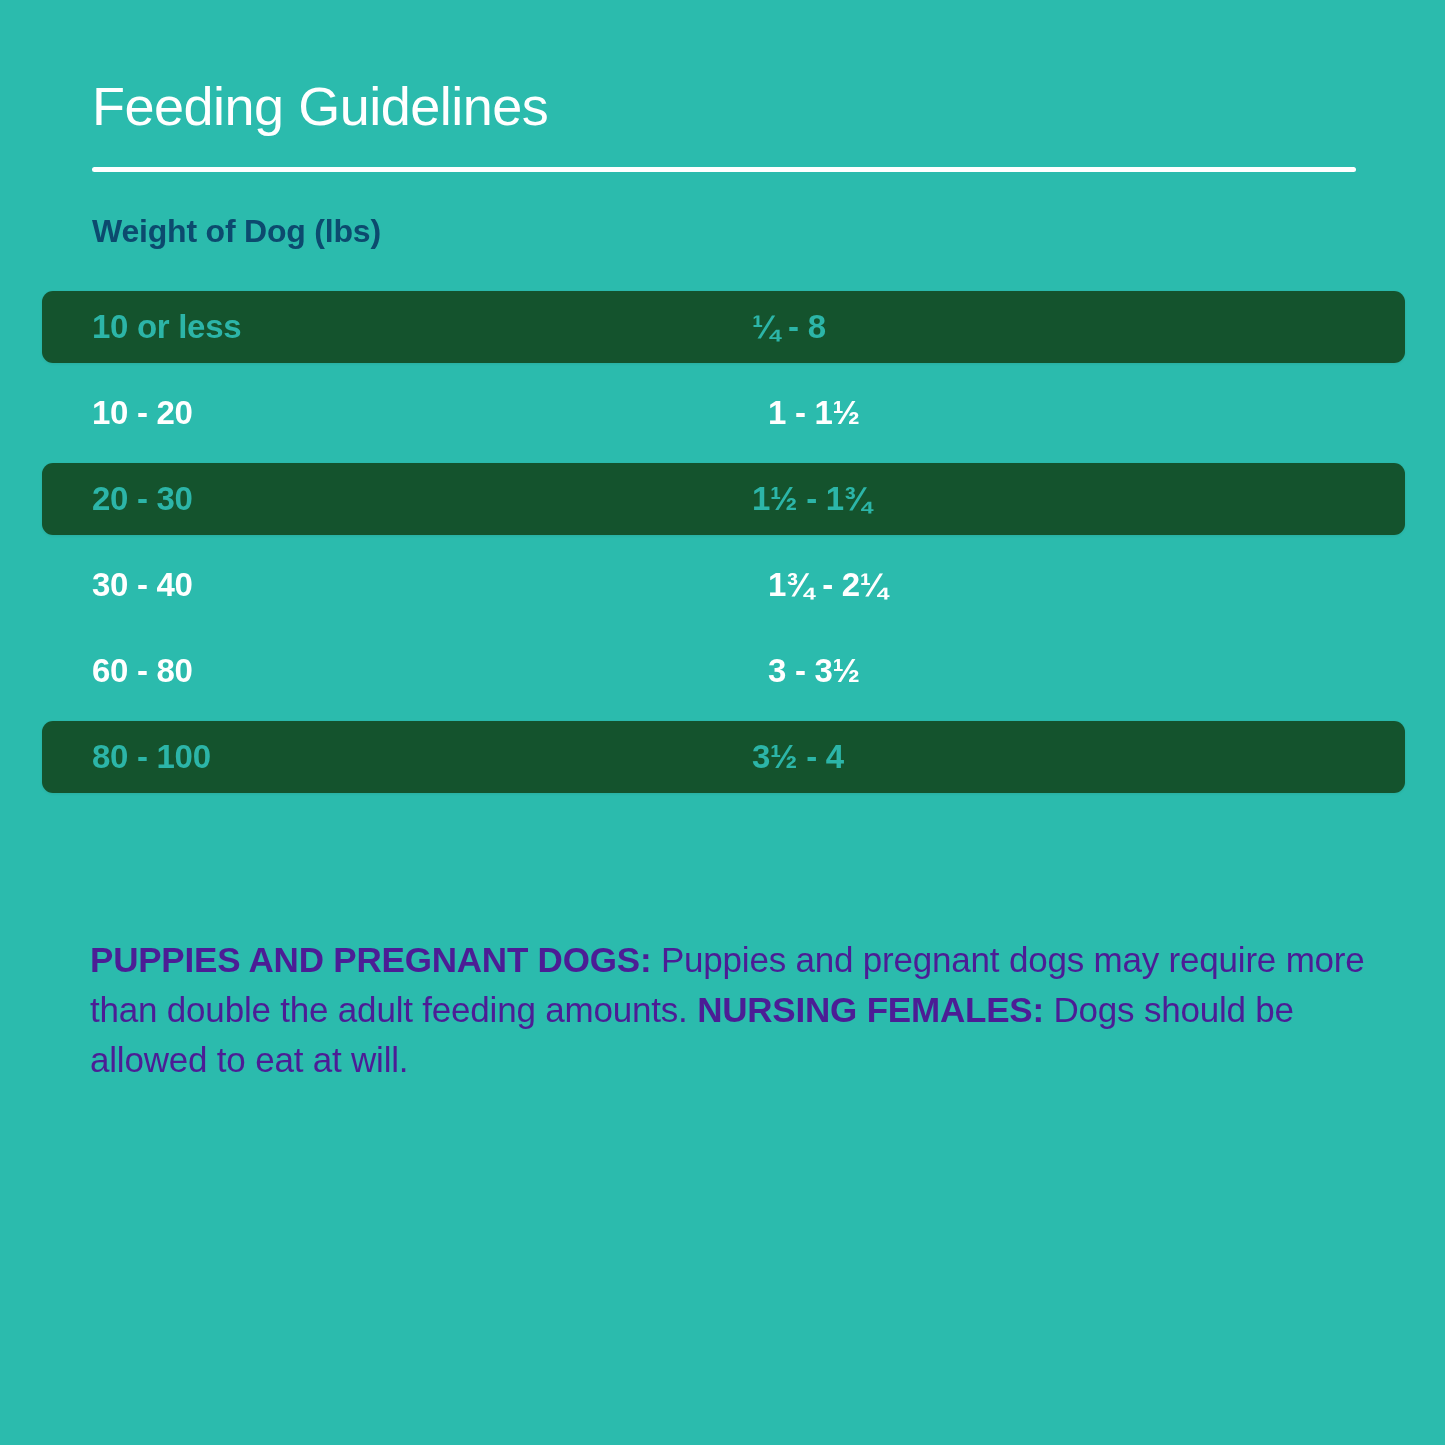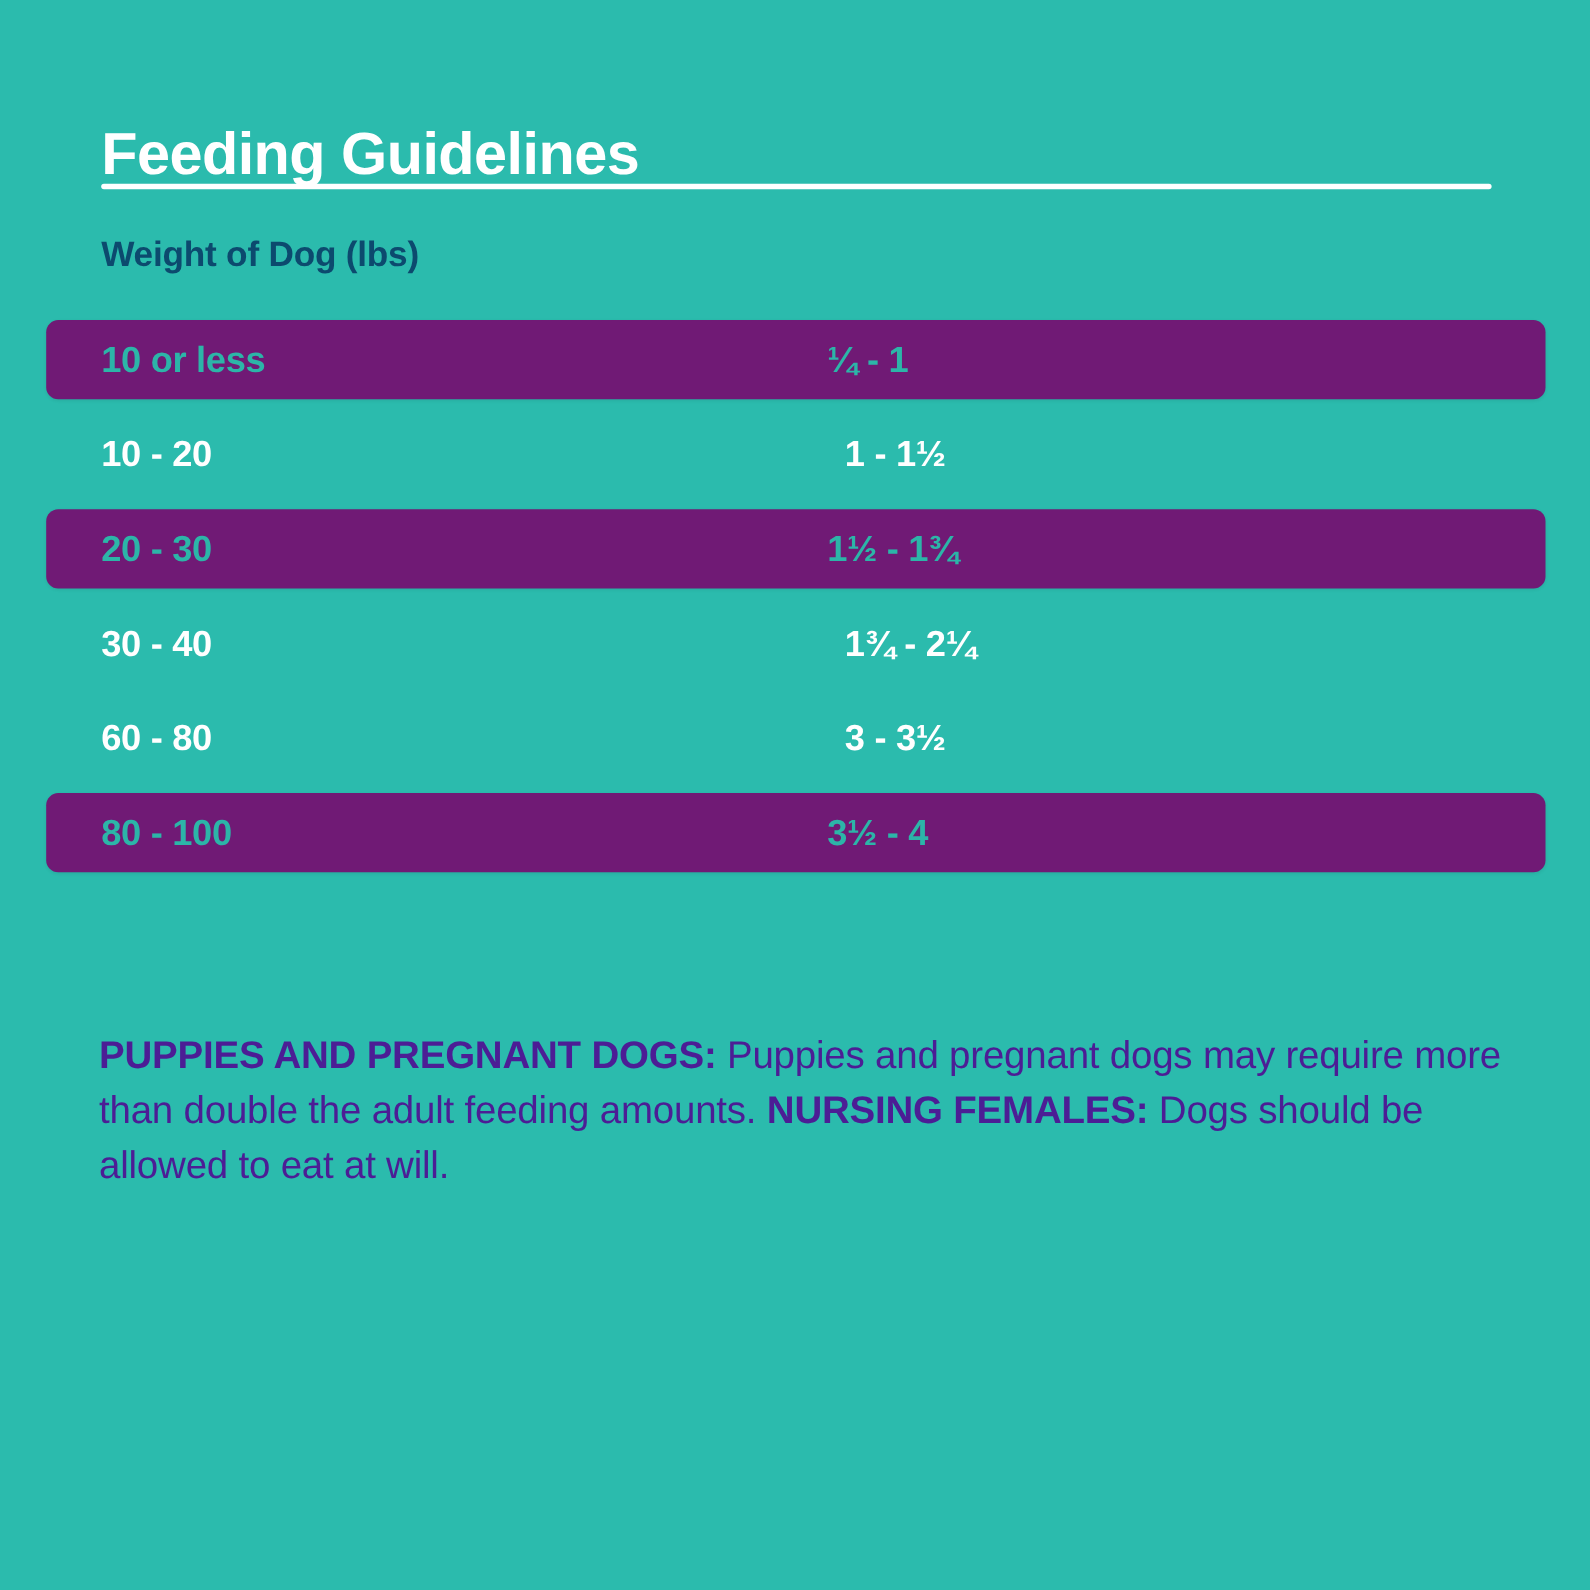--- a/index.html
+++ b/index.html
@@ -21,25 +21,24 @@
     height: 1445px;
     background: #2BBBAD;
   }
 
   
   .title {
     position: absolute;
     left: 92px;
     top: 78px;
     font-size: 54px;
-    font-weight: bold;
+    font-weight: normal;
     color: #FFFFFF;
     letter-spacing: -0.5px;
     line-height: 1.05;
-    margin-top: 34px;
   }
 
   .title-rule {
     position: absolute;
     left: 92px;
     top: 167px;
     width: 1264px;
     height: 5px;
     background: #FFFFFF;
     border-radius: 3px;
@@ -77,21 +76,21 @@
 
   .row {
     position: relative;
     height: 72px;
     margin-bottom: 14px;
     display: flex;
     align-items: center;
   }
 
   .row.striped {
-    background: #701a75;
+    background: #14532d;
     border-radius: 11px;
     margin-left: 42px;
     margin-right: 40px;
     box-shadow: 0 1px 3px rgba(0,0,0,0.07);
   }
 
   .row .cell {
     position: absolute;
     font-size: 33px;
     font-weight: bold;
@@ -134,21 +133,21 @@
 
   <div class="title-rule"></div>
 
   <div class="col-headers">
     <div class="col-header weight">Weight of Dog (lbs)</div>
   </div>
 
   <div class="rows" id="rows-container">
       <div class="row striped">
         <div class="cell weight">10 or less</div>
-        <div class="cell serving">¼ - 1</div>
+        <div class="cell serving">¼ - 8</div>
       </div>
       <div class="row plain">
         <div class="cell weight">10 - 20</div>
         <div class="cell serving">1 - 1½</div>
       </div>
       <div class="row striped">
         <div class="cell weight">20 - 30</div>
         <div class="cell serving">1½ - 1¾</div>
       </div>
       <div class="row plain">

